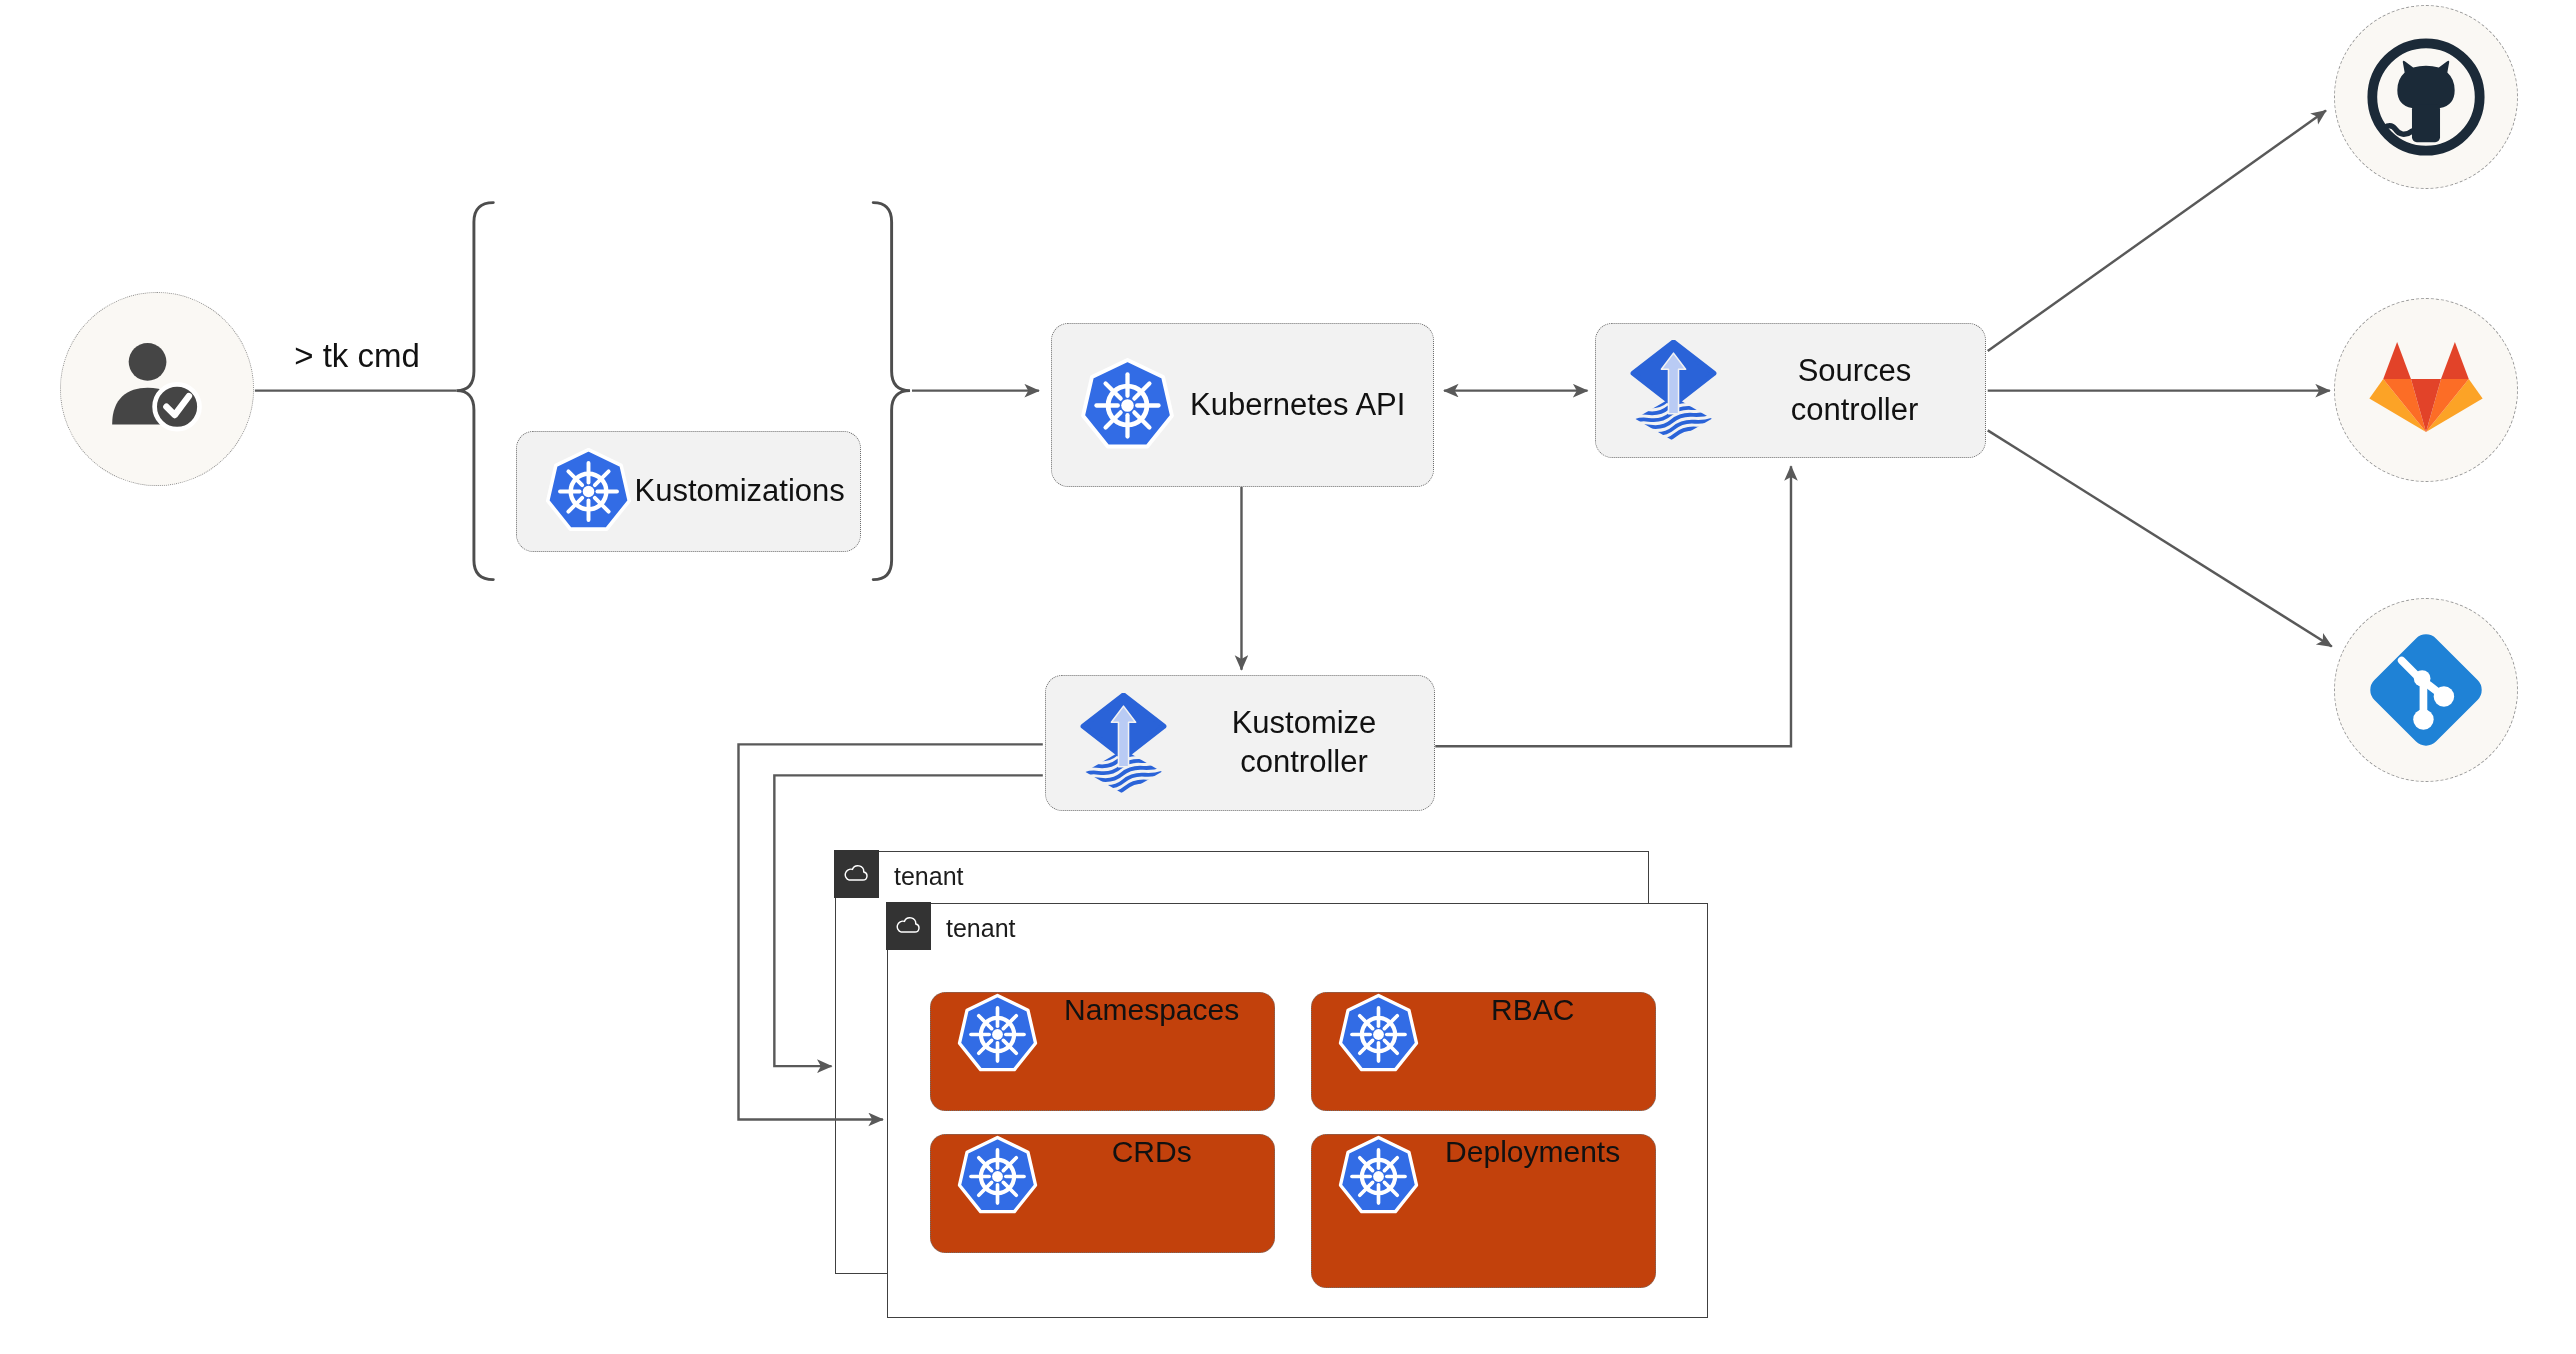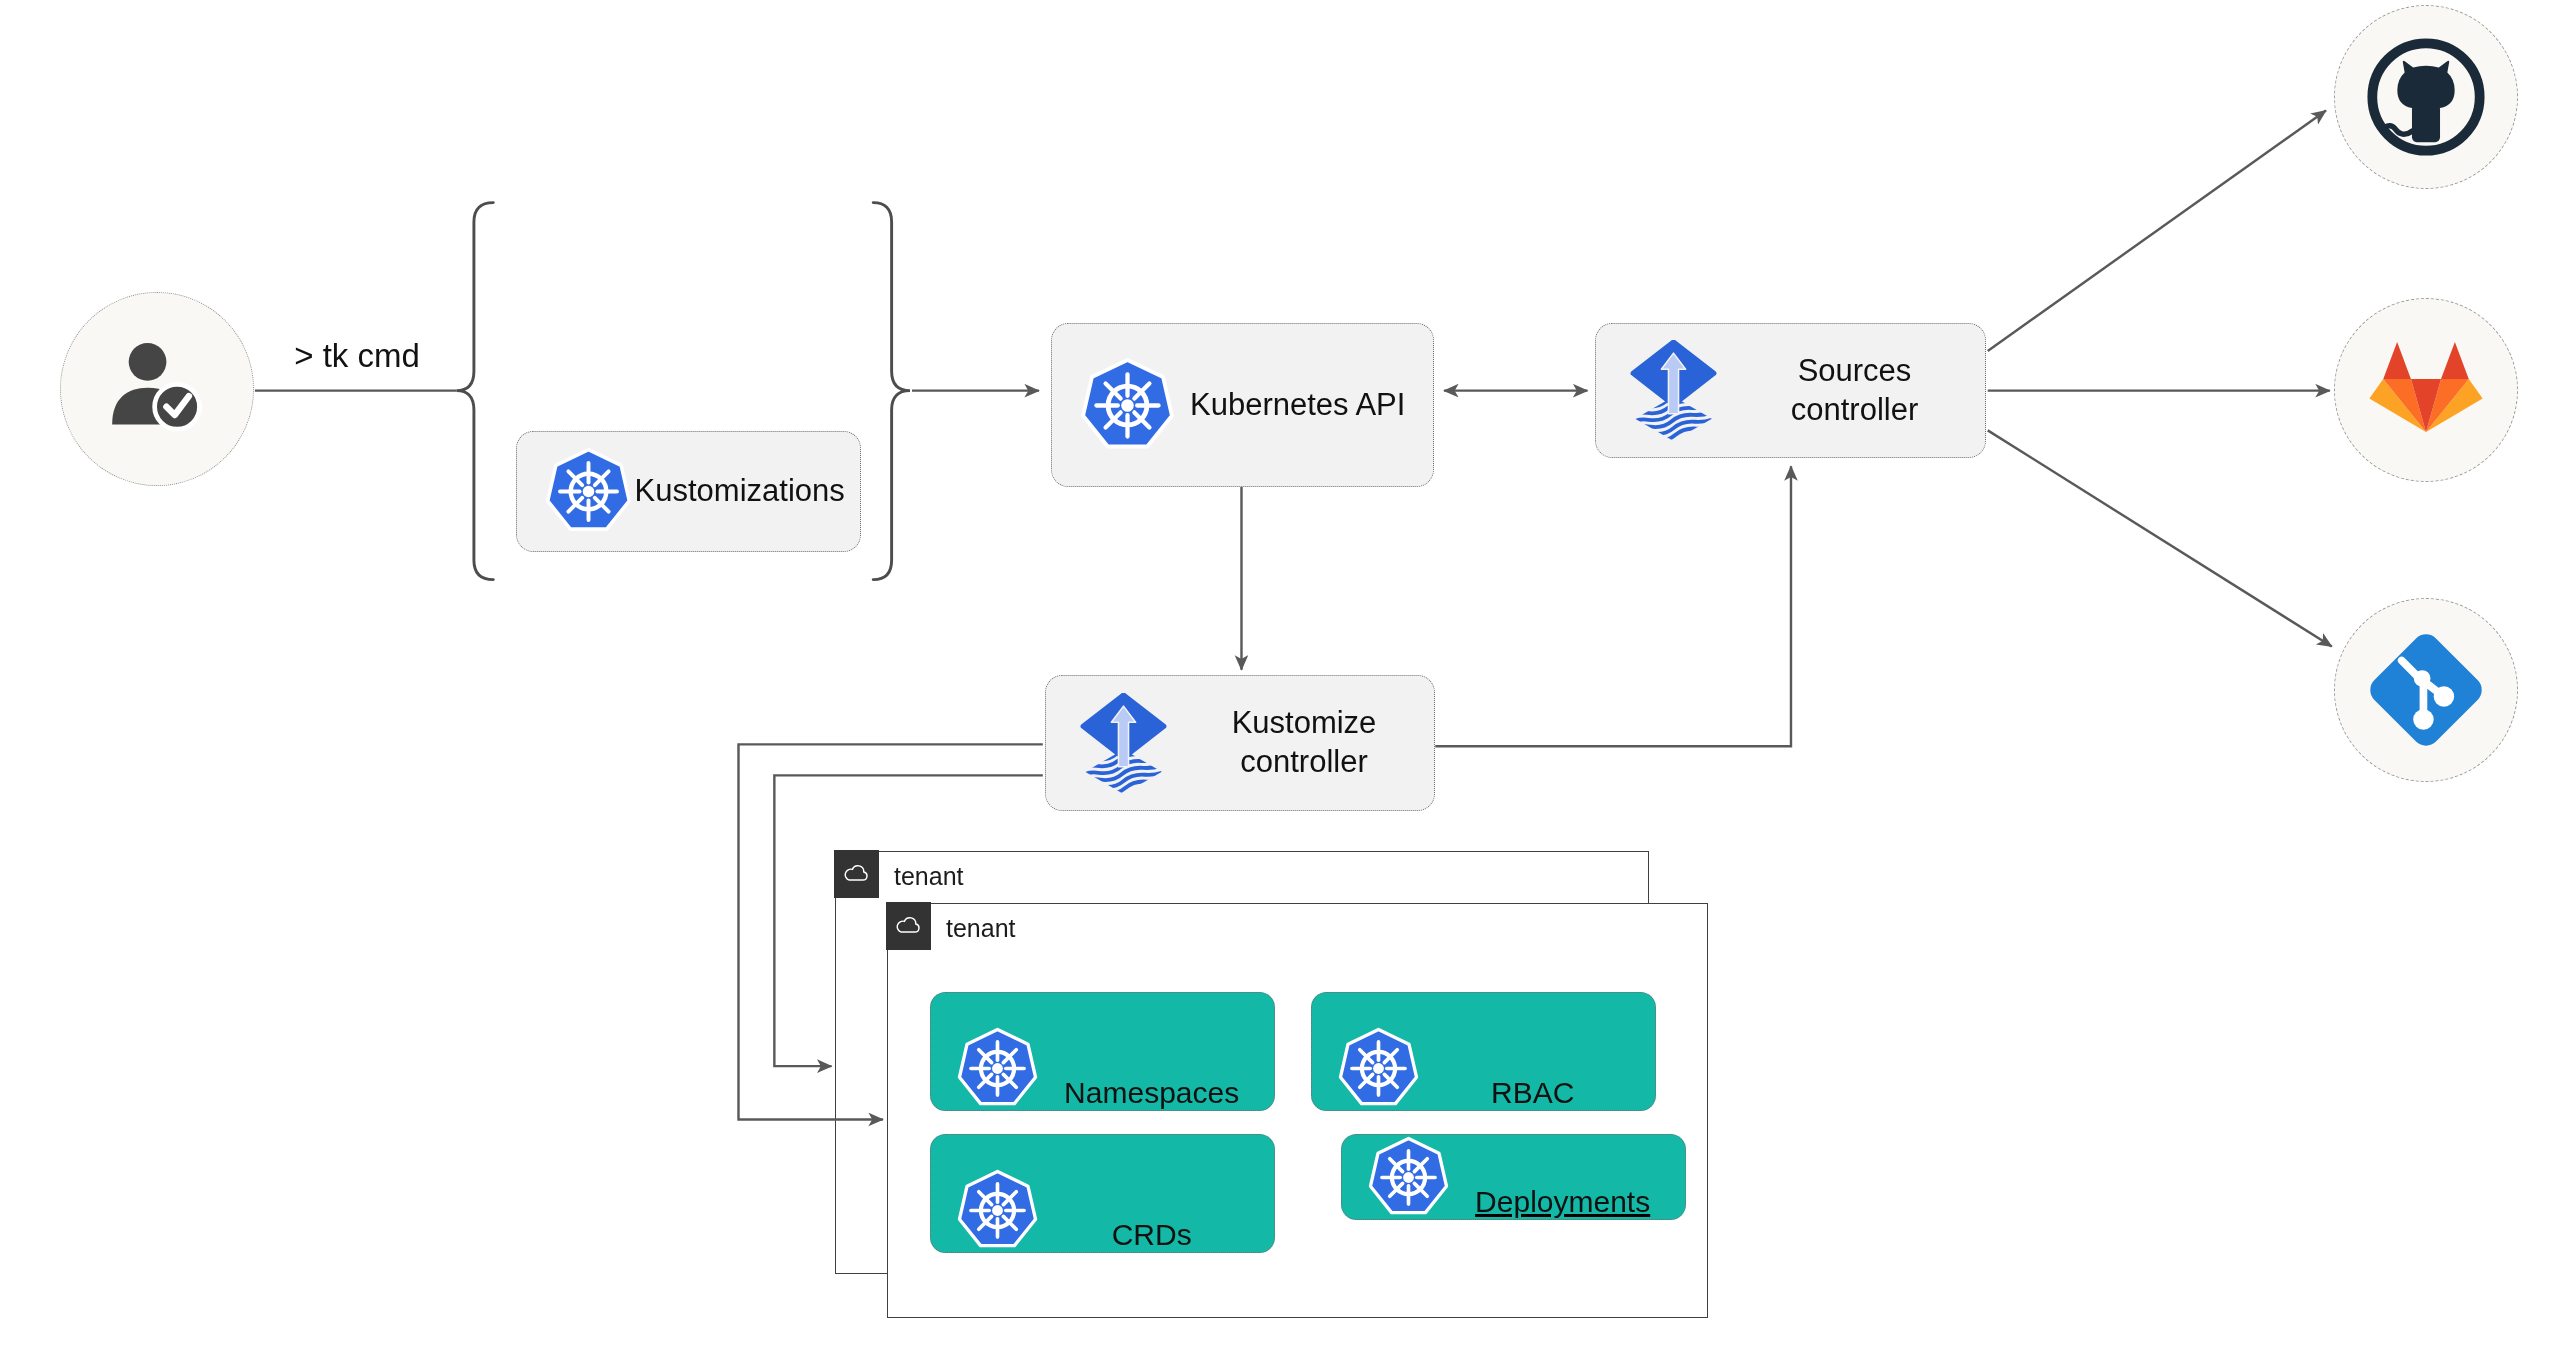--- a/index.html
+++ b/index.html
@@ -49,22 +49,22 @@
     display:flex; align-items:center; justify-content:center;
   }
   .tlabel{
     position:absolute; left:58px; top:0px; height:48px; display:flex; align-items:center;
     font-size:25px; color:#1c1c1c;
   }
 
   
   .ibox{
     position:absolute; box-sizing:border-box;
-    background:#14b8a6; border:1.9px dotted #6f6f6f; border-radius:15.5px;
-    display:flex; align-items:flex-end; z-index:3;
+    background:#c2410c; border:1.9px dotted #6f6f6f; border-radius:15.5px;
+    display:flex; align-items:flex-start; z-index:3;
   }
   .ibox .nicon{flex:0 0 auto; margin-left:25px;}
   .ibox .nlabel{flex:1 1 auto; text-align:center; color:#111; font-size:30px; padding-right:9.7px;}
 
   svg.iconuse{display:block;}
 </style>
 </head>
 <body>
 
 <div id="canvas">
@@ -249,21 +249,21 @@
         <use href="#sym-k8s"></use>
       </svg>
     <div class="nlabel">RBAC</div>
   </div>
   <div class="ibox" style="left:930px;top:1134px;width:345px;height:119px;">
     <svg class="iconuse nicon" width="83" height="83" viewBox="0 0 86 86">
         <use href="#sym-k8s"></use>
       </svg>
     <div class="nlabel">CRDs</div>
   </div>
-  <div class="ibox" style="left:1341px;top:1134px;width:345px;height:86px;text-decoration:underline;">
+  <div class="ibox" style="left:1311px;top:1134px;width:345px;height:154px;">
     <svg class="iconuse nicon" width="83" height="83" viewBox="0 0 86 86">
         <use href="#sym-k8s"></use>
       </svg>
     <div class="nlabel">Deployments</div>
   </div>
 
 </div>
 
 
 </body></html>

